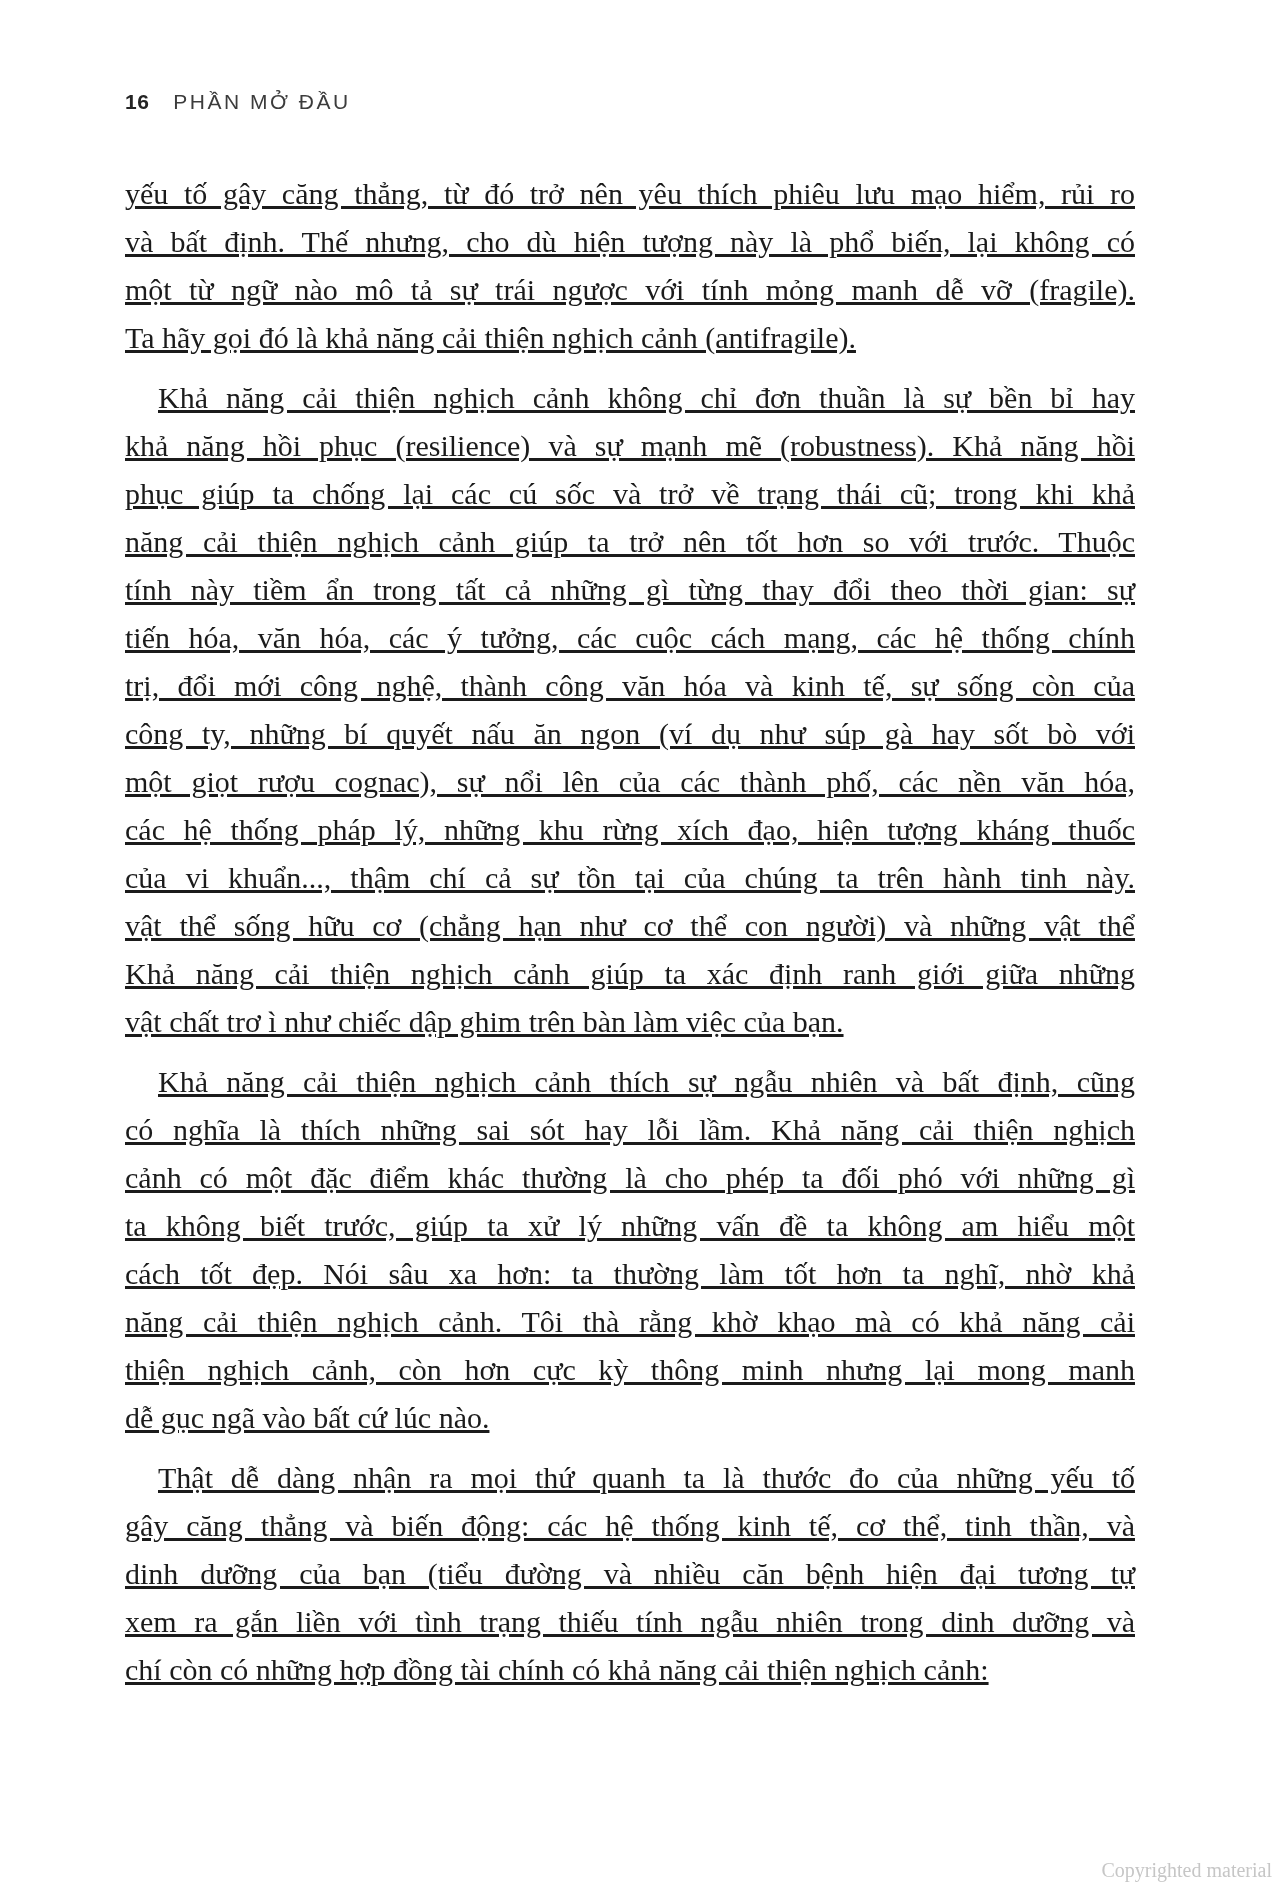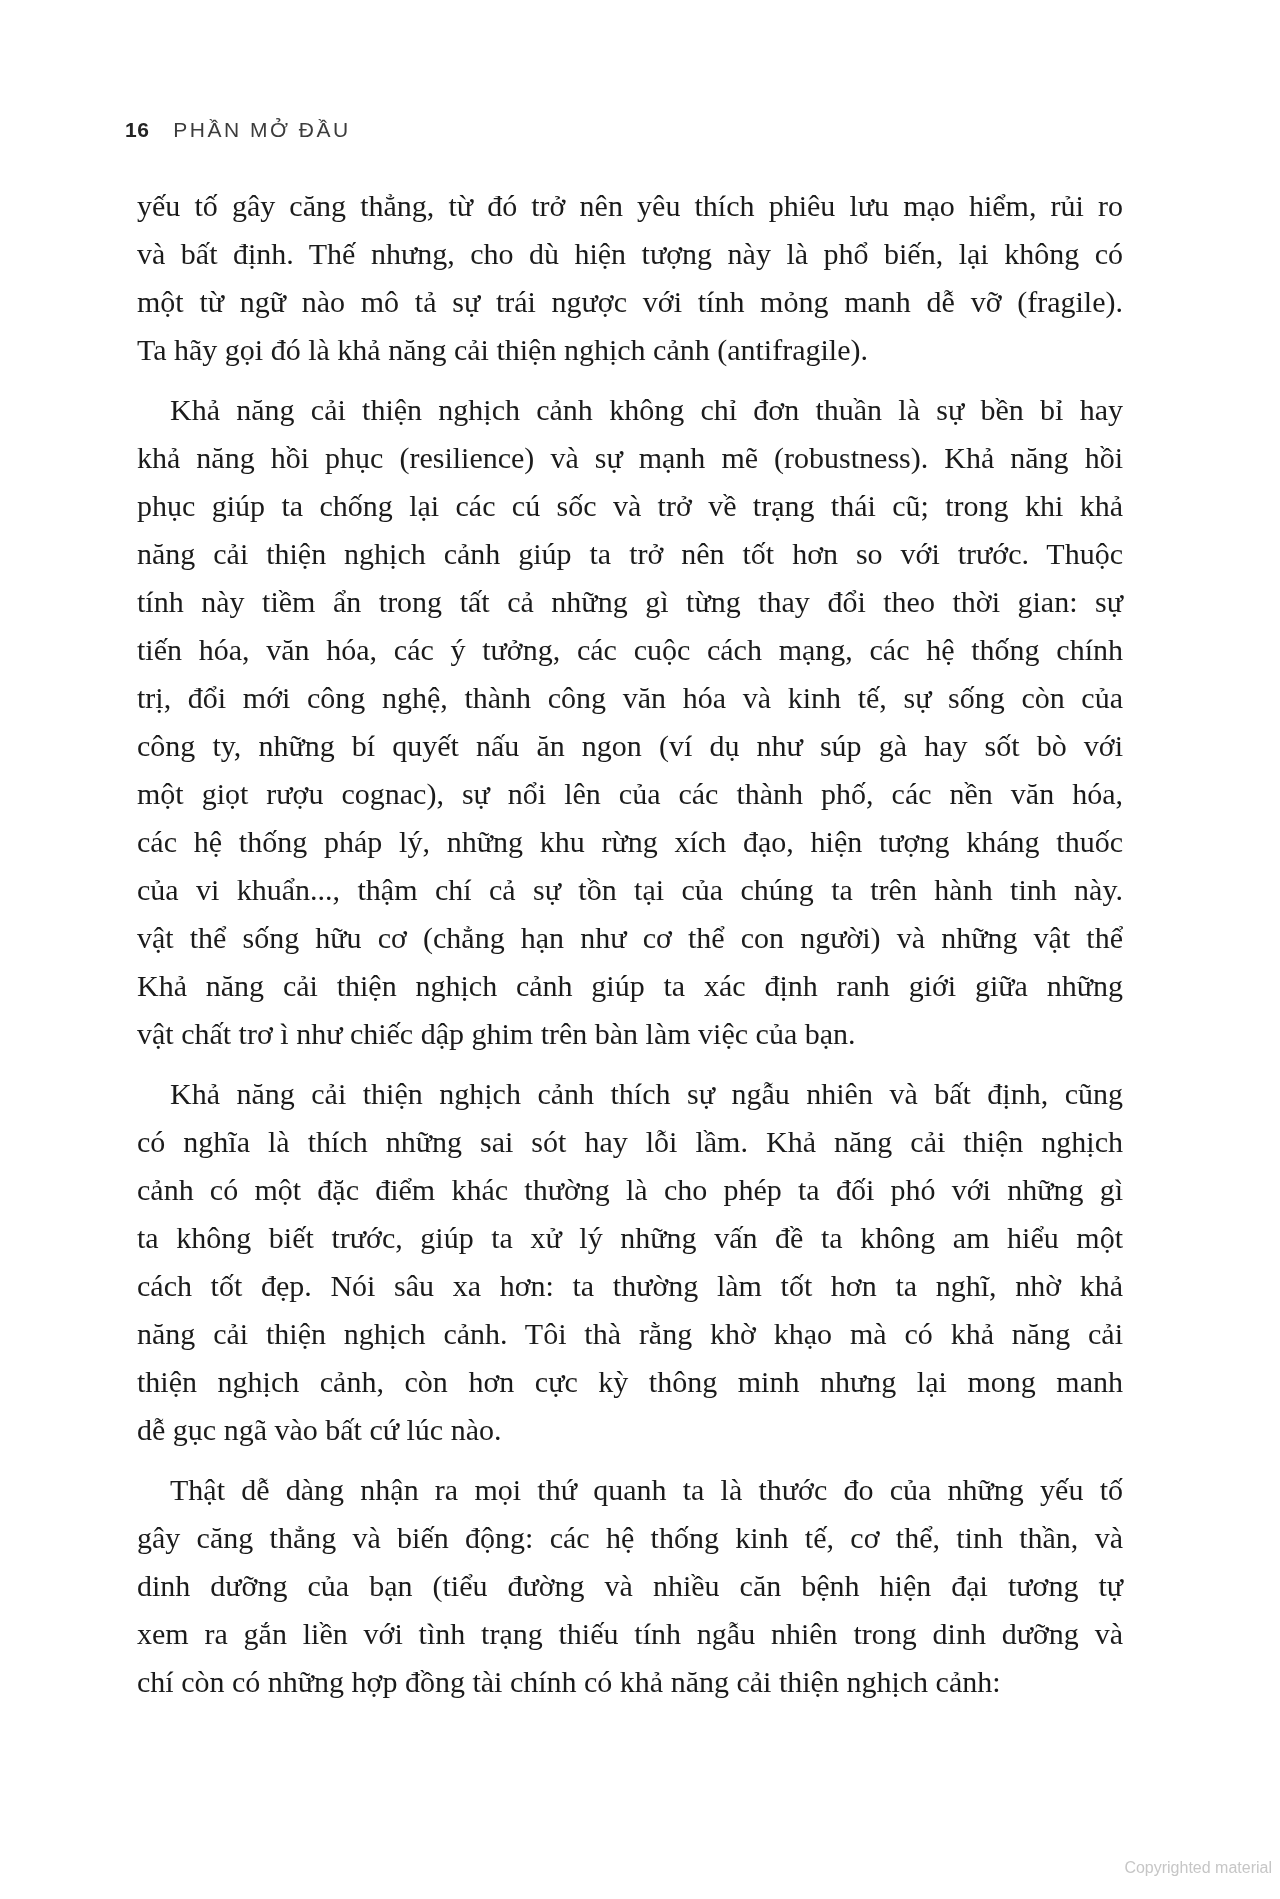--- a/index.html
+++ b/index.html
@@ -27,49 +27,48 @@
   }
   .page-number {
     font-weight: 700;
     color: var(--pagenum-color, #242424);
     margin-right: 24px;
     letter-spacing: 0.5px;
   }
   .section-title {
     letter-spacing: 2.5px;
     font-weight: 400;
-    margin-top: 28px;
   }
   .content {
     position: absolute;
     left: 125px;
     top: 170px;
     width: 1010px;
     font-size: 30px;
     color: var(--text-color, #1b1b1b);
   }
-  .paragraph { margin: 12px; }
+  .paragraph { margin: 0; text-decoration: underline; }
   .paragraph + .paragraph { margin-top: 12px; }
   .line {
     line-height: 48px;
     text-align: justify;
     text-align-last: justify;
   }
   .line.last {
     text-align-last: left;
   }
   .paragraph.indent .line:first-child {
     padding-left: 33px;
   }
   .watermark {
     position: absolute;
     right: 8px;
     top: 1859px;
-    font-family: Liberation Sans, sans-serif;
-    font-size: 16px;
+    font-family: Liberation Serif, serif;
+    font-size: 20px;
     color: var(--watermark-color, #c6c6c6);
   }
 </style>
 </head>
 <body>
 
 <div class="page">
 
   <div class="page-header">
     <span class="page-number">16</span>

